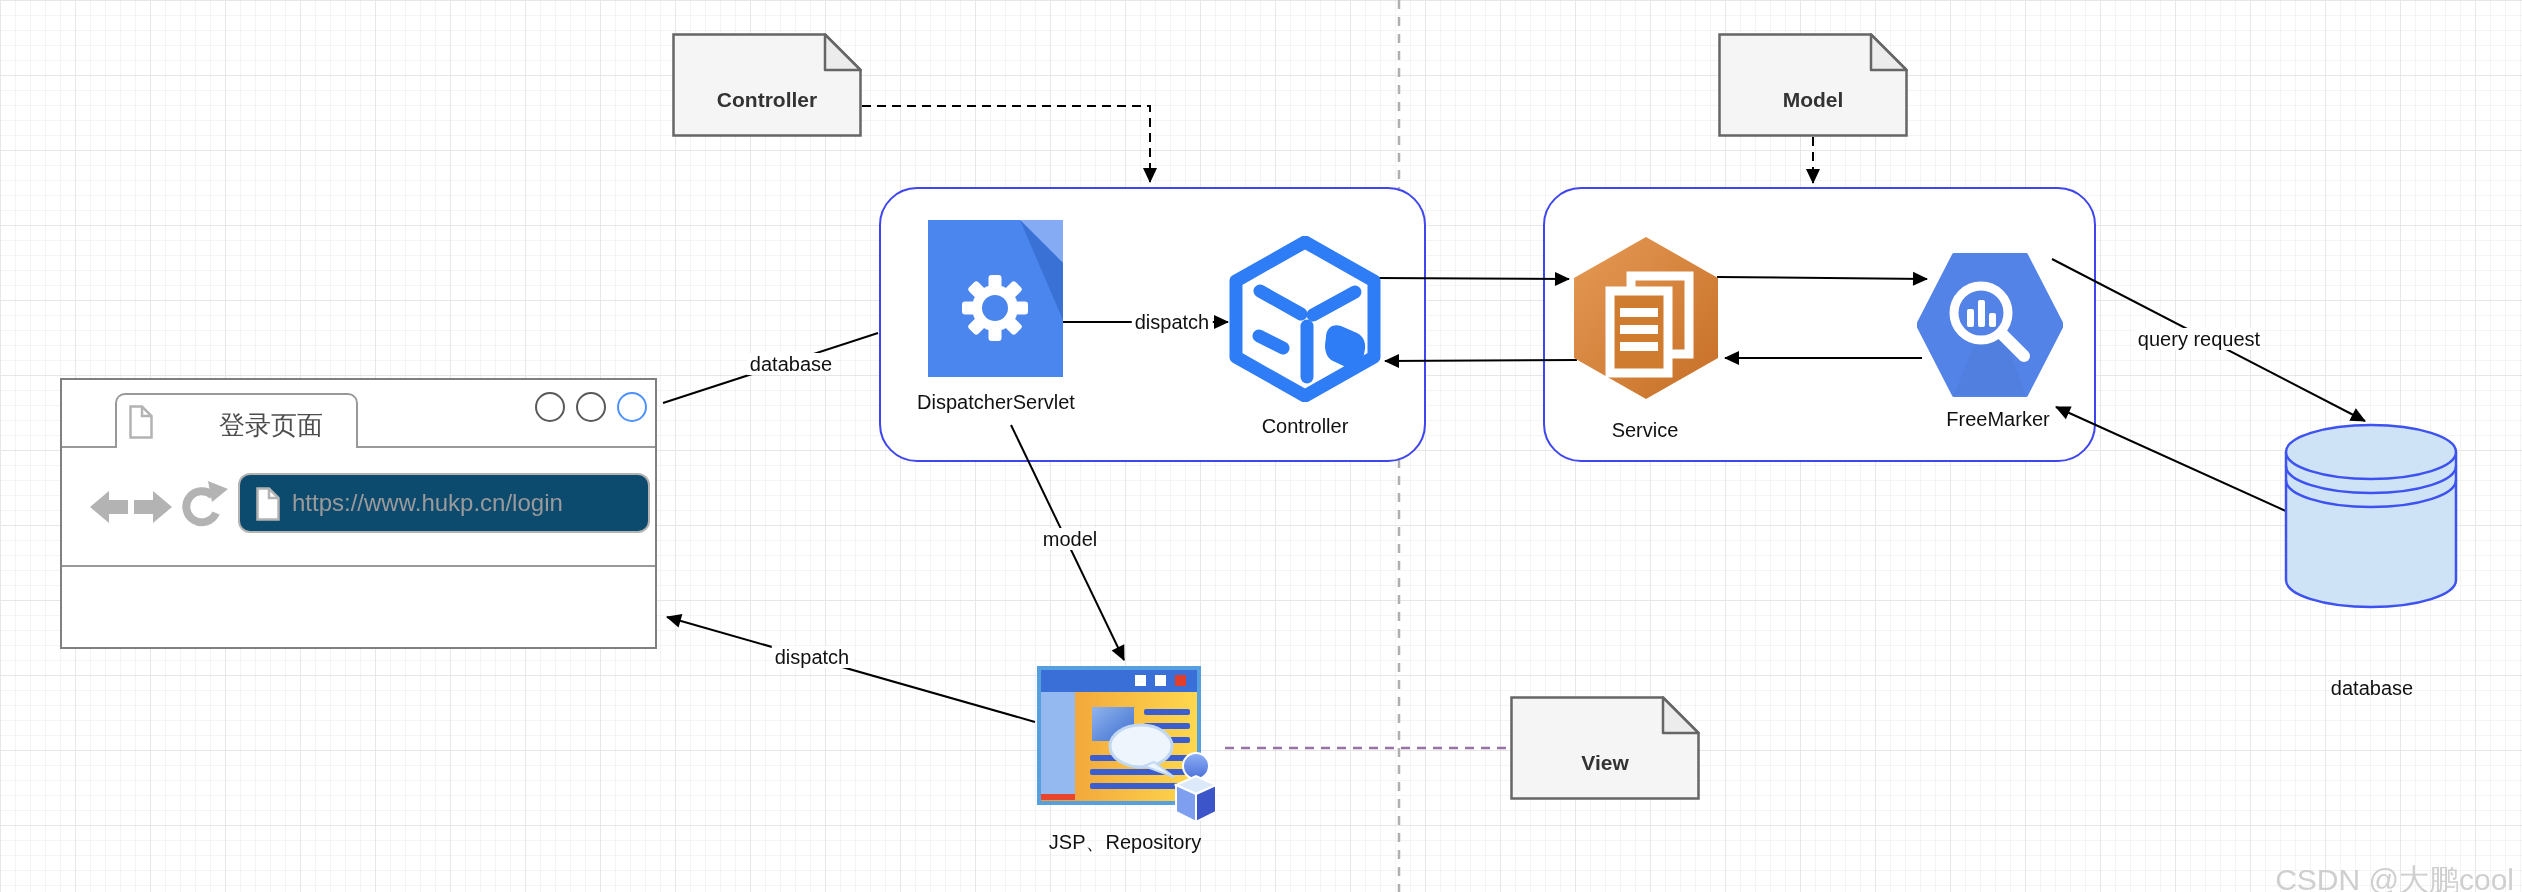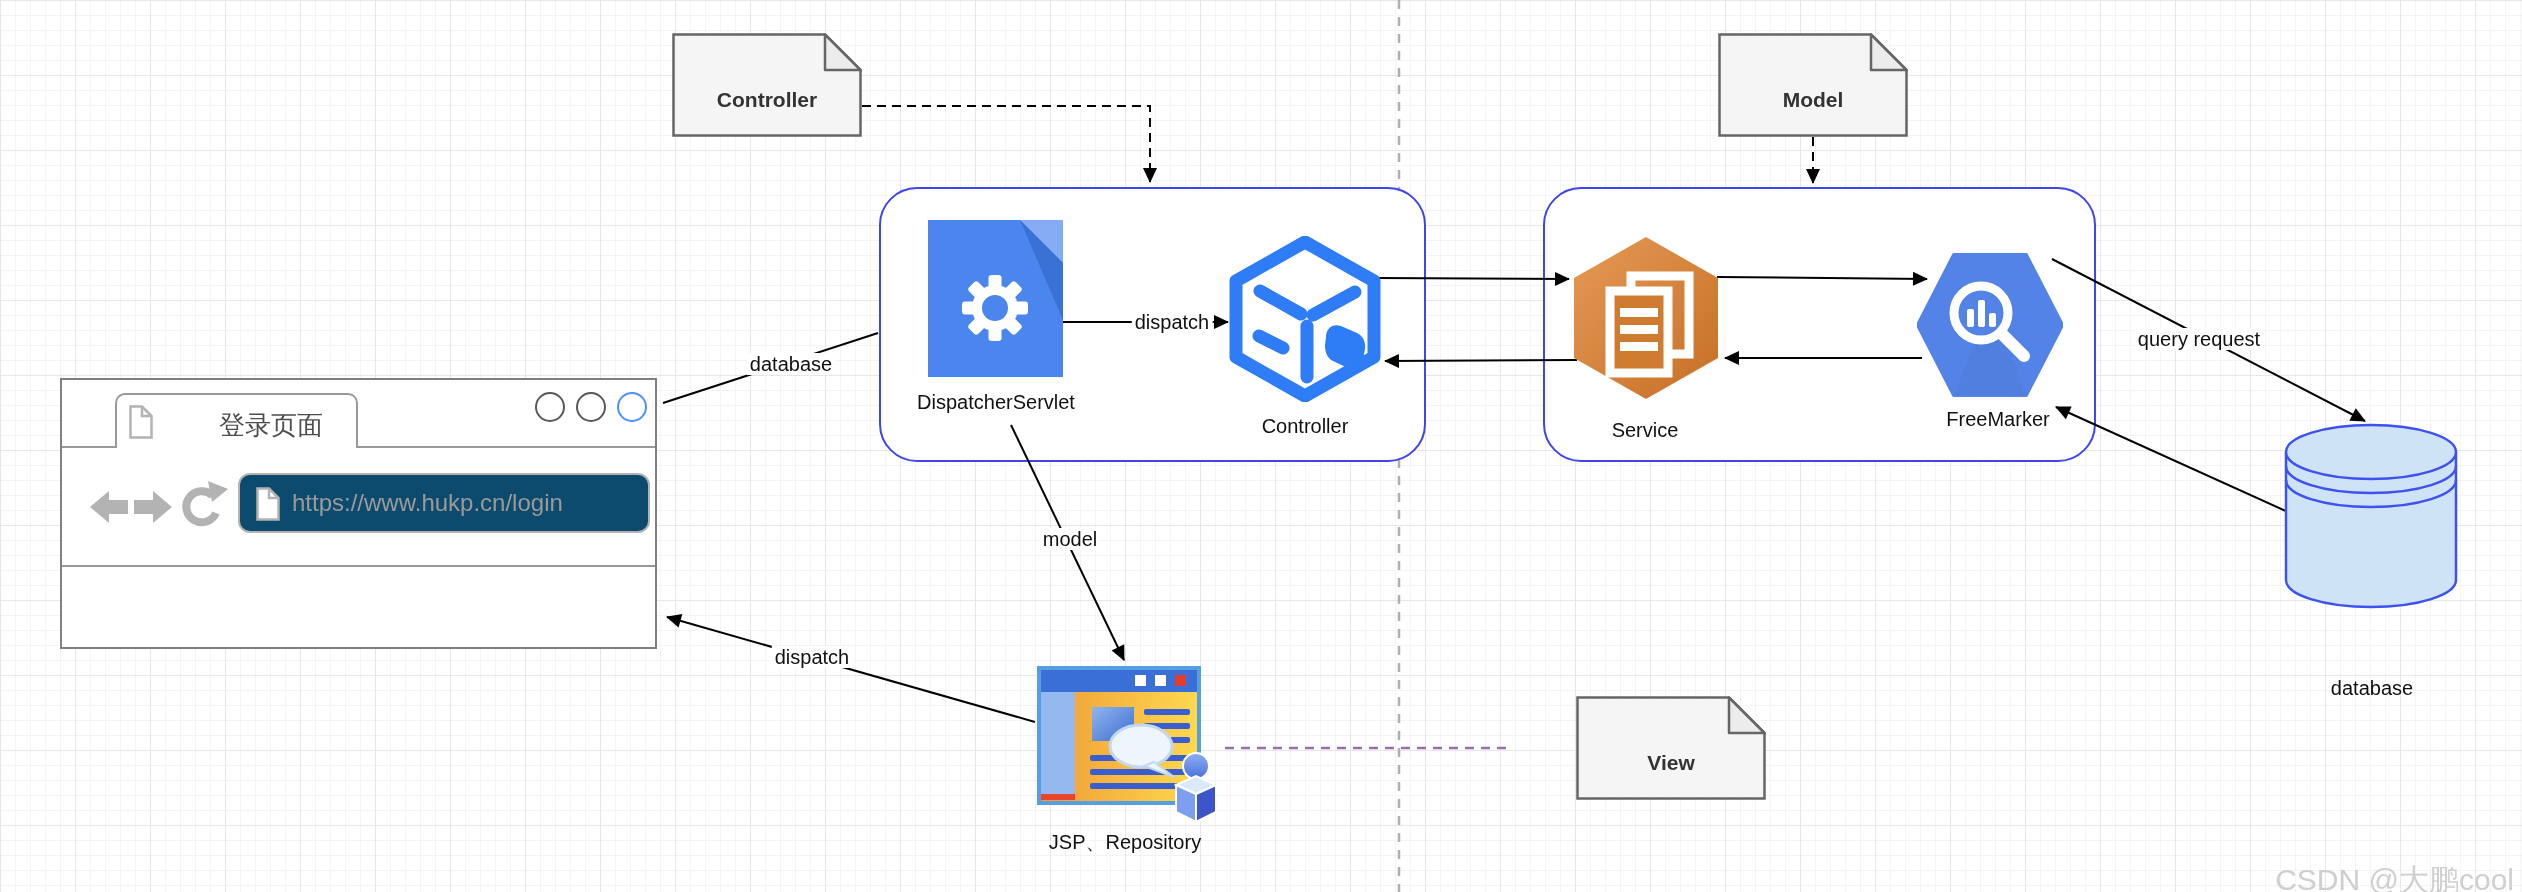--- a/index.html
+++ b/index.html
@@ -112,21 +112,21 @@
   </div>
 
   <div class="note" style="left:1718px;top:33px;width:190px;height:104px">
     <svg width="190" height="104" viewBox="0 0 190 104">
       <path d="M1.5,1.5 L153,1.5 L188.5,37 L188.5,102.5 L1.5,102.5 Z" fill="#f5f5f5" stroke="#666" stroke-width="2.5"></path>
       <path d="M153,1.5 L153,37 L188.5,37 Z" fill="#ececec" stroke="#666" stroke-width="2.5" stroke-linejoin="round"></path>
     </svg>
     <div class="note-label">Model</div>
   </div>
 
-  <div class="note" style="left:1576px;top:696px;width:190px;height:84px">
+  <div class="note" style="left:1510px;top:696px;width:190px;height:84px">
     <svg width="190" height="104" viewBox="0 0 190 104">
       <path d="M1.5,1.5 L153,1.5 L188.5,37 L188.5,102.5 L1.5,102.5 Z" fill="#f5f5f5" stroke="#666" stroke-width="2.5"></path>
       <path d="M153,1.5 L153,37 L188.5,37 Z" fill="#ececec" stroke="#666" stroke-width="2.5" stroke-linejoin="round"></path>
     </svg>
     <div class="note-label">View</div>
   </div>
 
   <svg class="abs" style="left:0;top:0" width="2522" height="892">
     <defs>
       <marker id="arrow" markerUnits="userSpaceOnUse" markerWidth="20" markerHeight="20" refX="15" refY="9" orient="auto">

